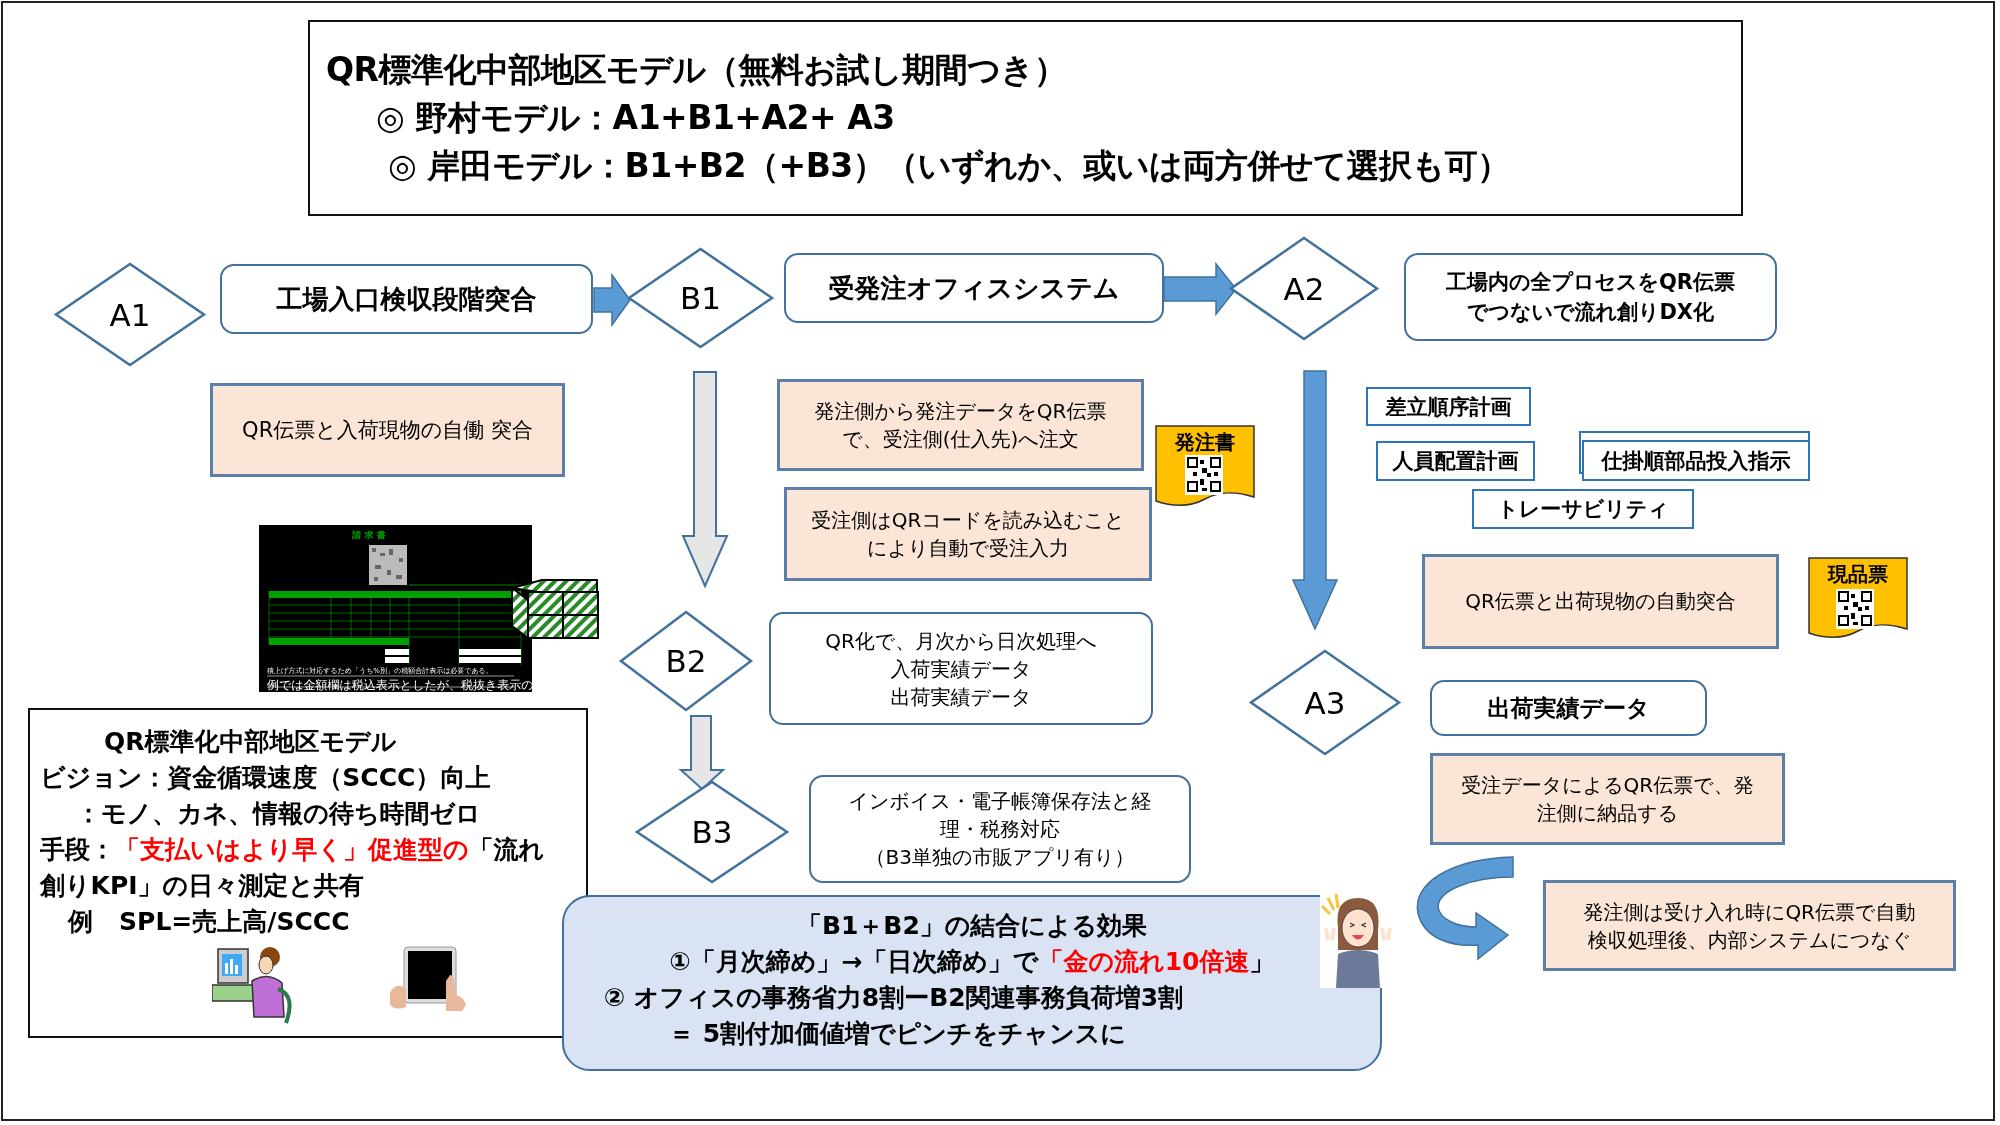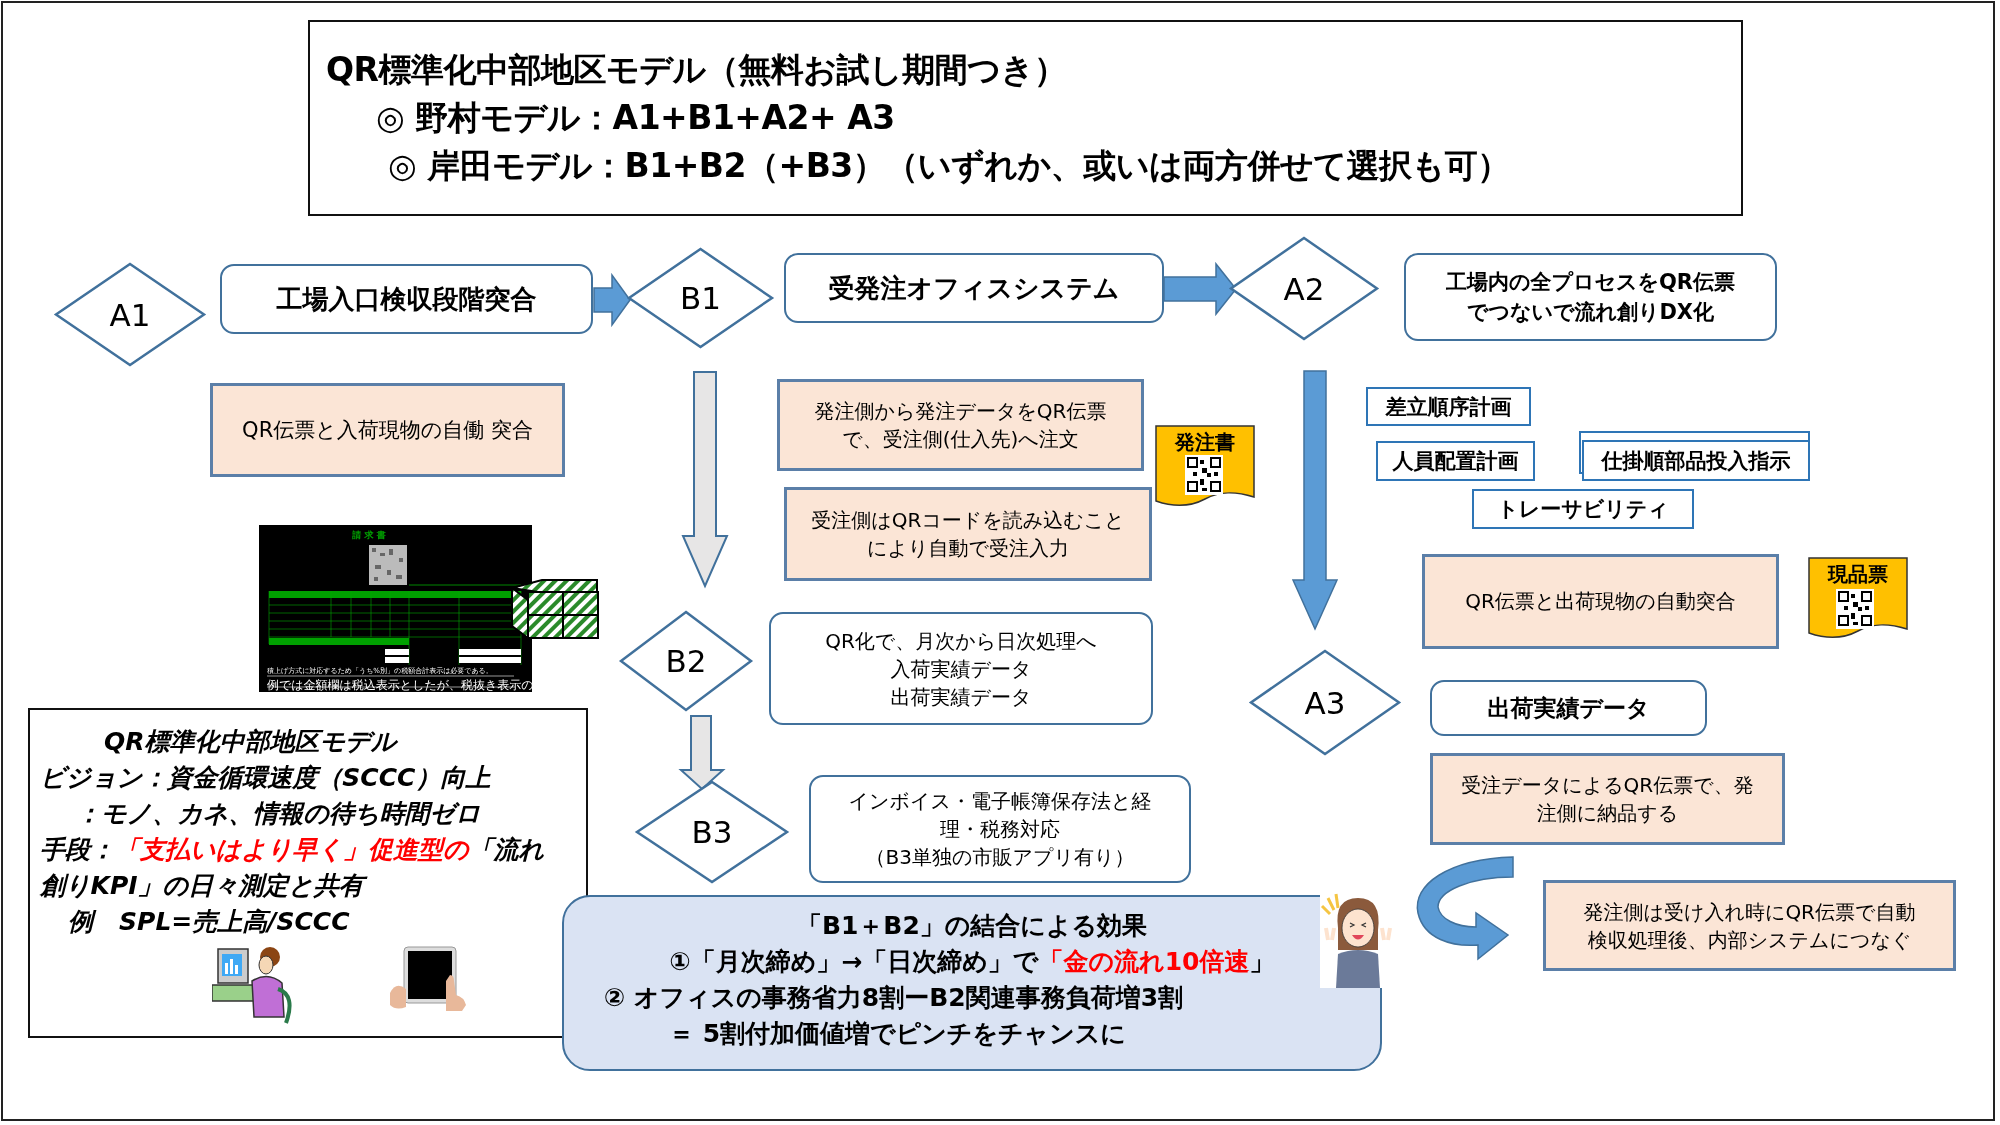--- a/index.html
+++ b/index.html
@@ -25,21 +25,21 @@
   .diamond svg { position: absolute; left: 0; top: 0; width: 100%; height: 100%; overflow: visible; }
   .diamond .dlabel { position: absolute; left: 0; right: 0; top: 50%; transform: translateY(-50%);
                      text-align: center; font-family: "DejaVu Sans", sans-serif; font-size: 31px; }
   .arrow svg { position:absolute; left:0; top:0; width:100%; height:100%; overflow: visible; }
   .tag { position: absolute; }
   .tag svg { position:absolute; left:0; top:0; width:100%; height:100%; }
   .tag .tag-label { position:absolute; left:0; right:0; top:4px; text-align:center; font-size:20px; font-weight:bold; }
   .qr { position:absolute; background:#fff; }
   .vision { left: 28px; top: 708px; width: 560px; height: 330px; border: 2px solid #111; background: #fff;
             padding: 14px 10px; font-size: 25px; font-weight: bold; line-height: 36px; }
-  .vision .vline { white-space: nowrap; font-style: italic; }
+  .vision .vline { white-space: nowrap; }
   .red { color: #ff0000; text-align: right; }
   .effect { left: 562px; top: 895px; width: 820px; height: 176px; border: 2.5px solid #41719c; border-radius: 28px;
             background: #dae3f3; text-align: center; font-weight: bold; font-size: 25px; line-height: 36px; padding-top: 11px; }
   .effect .eline { white-space: nowrap; }
   .invoice { left: 227px; top: 525px; width: 273px; height: 167px; background: #000; margin-left: 32px; }
   .figure { position:absolute; }
 </style>
 </head>
 <body>
 

